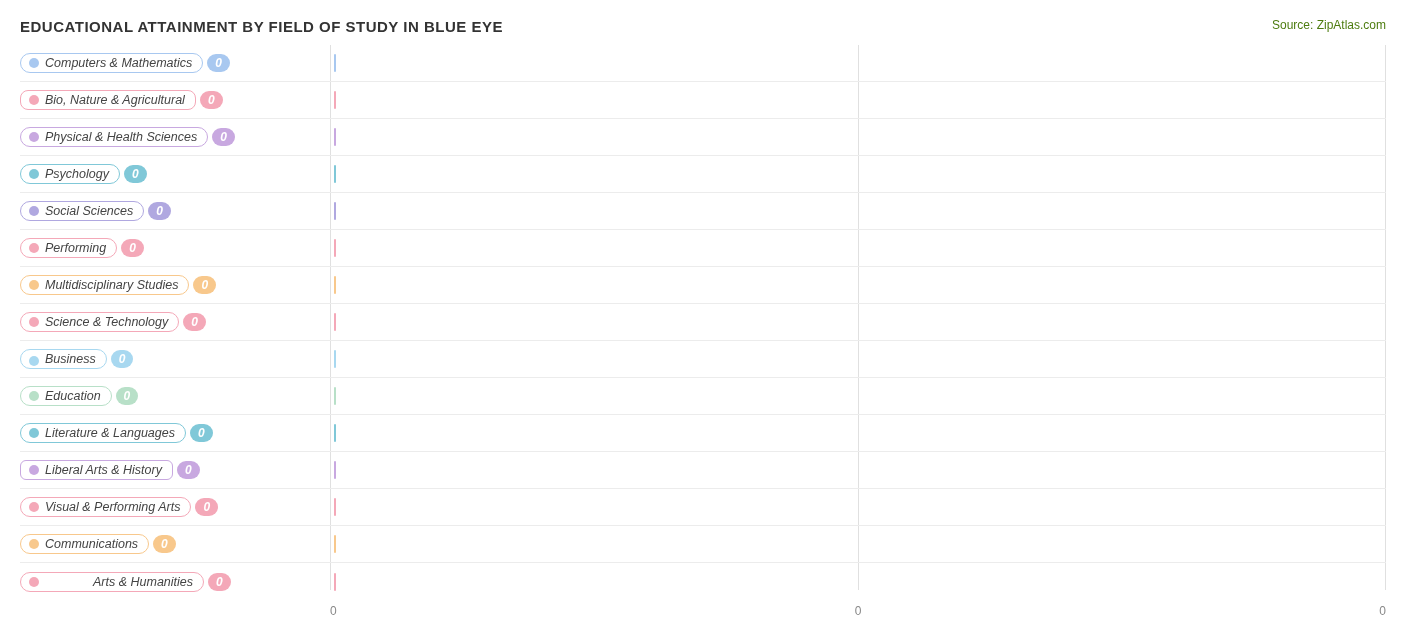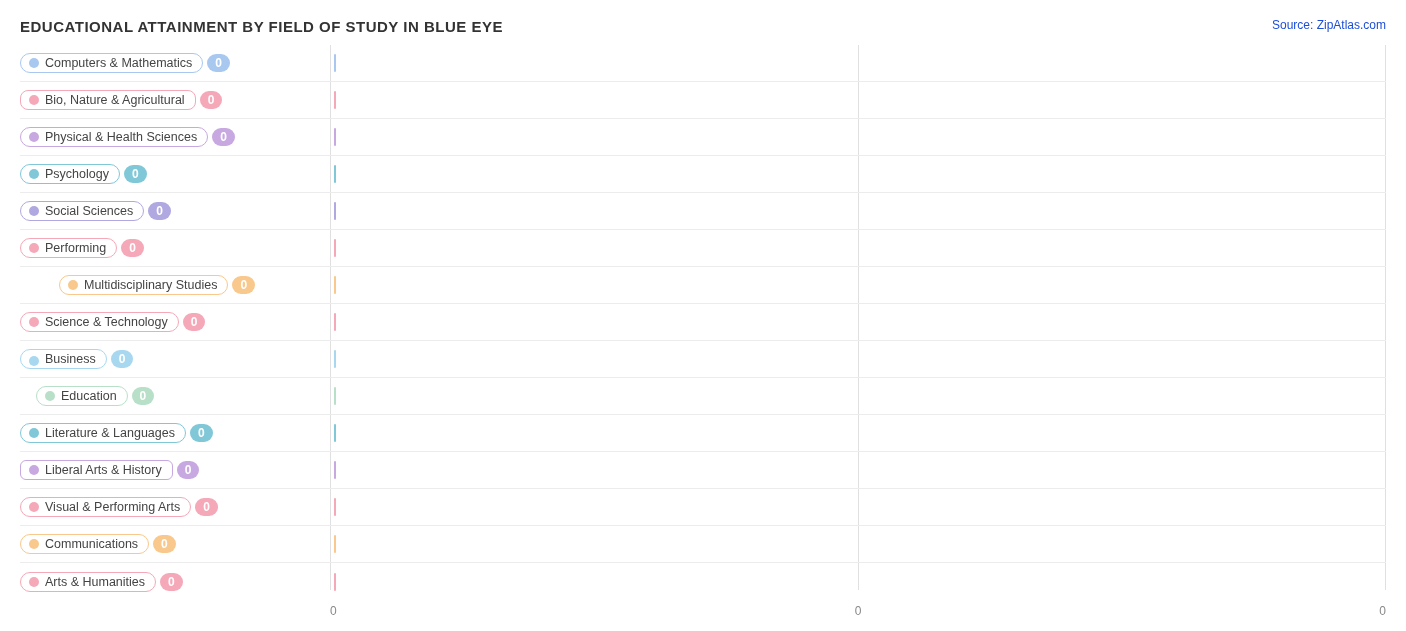--- a/index.html
+++ b/index.html
@@ -19,21 +19,21 @@
       letter-spacing: 0.5px;
       color: #333;
       text-transform: uppercase;
       margin-bottom: 4px;
     }
     .chart-source {
       position: absolute;
       top: 18px;
       right: 20px;
       font-size: 12px;
-      color: #1d4ed8;
+      color: #4d7c0f;
     }
     .chart-area {
       position: relative;
       margin-top: 10px;
     }
     
     .grid-lines {
       position: absolute;
       top: 0;
       left: 310px;
@@ -61,20 +61,21 @@
     }
     .bar-row:last-child {
       border-bottom: none;
     }
     .bar-label-area {
       width: 310px;
       display: flex;
       align-items: center;
       padding-right: 6px;
       flex-shrink: 0;
+      font-style: italic;
     }
     .bar-label-pill {
       display: inline-flex;
       align-items: center;
       border-radius: 20px;
       border: 1.5px solid;
       padding: 2px 10px 2px 8px;
       font-size: 12.5px;
       color: #444;
       background: #fff;
@@ -207,21 +208,21 @@
               <span>Performing</span>
             </span>
             <span class="bar-value-pill" style="background: rgb(244, 168, 184);">0</span>
           </div>
           <div class="bar-track">
             <div class="bar-fill" style="background: rgb(244, 168, 184); width: 2px;"></div>
           </div>
         </div>
         <div class="bar-row">
           <div class="bar-label-area">
-            <span class="bar-label-pill" style="border-color: rgb(248, 200, 140); margin-left: 39px;">
+            <span class="bar-label-pill" style="border-color: rgb(248, 200, 140);">
               <span class="dot" style="background: rgb(248, 200, 140);"></span>
               <span>Multidisciplinary Studies</span>
             </span>
             <span class="bar-value-pill" style="background: rgb(248, 200, 140);">0</span>
           </div>
           <div class="bar-track">
             <div class="bar-fill" style="background: rgb(248, 200, 140); width: 2px;"></div>
           </div>
         </div>
         <div class="bar-row">
@@ -243,21 +244,21 @@
               <span>Business</span>
             </span>
             <span class="bar-value-pill" style="background: rgb(168, 216, 240);">0</span>
           </div>
           <div class="bar-track">
             <div class="bar-fill" style="background: rgb(168, 216, 240); width: 2px;"></div>
           </div>
         </div>
         <div class="bar-row">
           <div class="bar-label-area">
-            <span class="bar-label-pill" style="border-color: rgb(184, 224, 200); margin-left: 16px;">
+            <span class="bar-label-pill" style="border-color: rgb(184, 224, 200);">
               <span class="dot" style="background: rgb(184, 224, 200);"></span>
               <span>Education</span>
             </span>
             <span class="bar-value-pill" style="background: rgb(184, 224, 200);">0</span>
           </div>
           <div class="bar-track">
             <div class="bar-fill" style="background: rgb(184, 224, 200); width: 2px;"></div>
           </div>
         </div>
         <div class="bar-row">
@@ -303,21 +304,21 @@
               <span>Communications</span>
             </span>
             <span class="bar-value-pill" style="background: rgb(248, 200, 140);">0</span>
           </div>
           <div class="bar-track">
             <div class="bar-fill" style="background: rgb(248, 200, 140); width: 2px;"></div>
           </div>
         </div>
         <div class="bar-row">
           <div class="bar-label-area">
-            <span class="bar-label-pill" style="border-color: rgb(244, 168, 184);">
+            <span class="bar-label-pill" style="border-color: rgb(244, 168, 184); gap: 48px;">
               <span class="dot" style="background: rgb(244, 168, 184);"></span>
               <span>Arts &amp; Humanities</span>
             </span>
             <span class="bar-value-pill" style="background: rgb(244, 168, 184);">0</span>
           </div>
           <div class="bar-track">
             <div class="bar-fill" style="background: rgb(244, 168, 184); width: 2px;"></div>
           </div>
         </div>
       </div>

